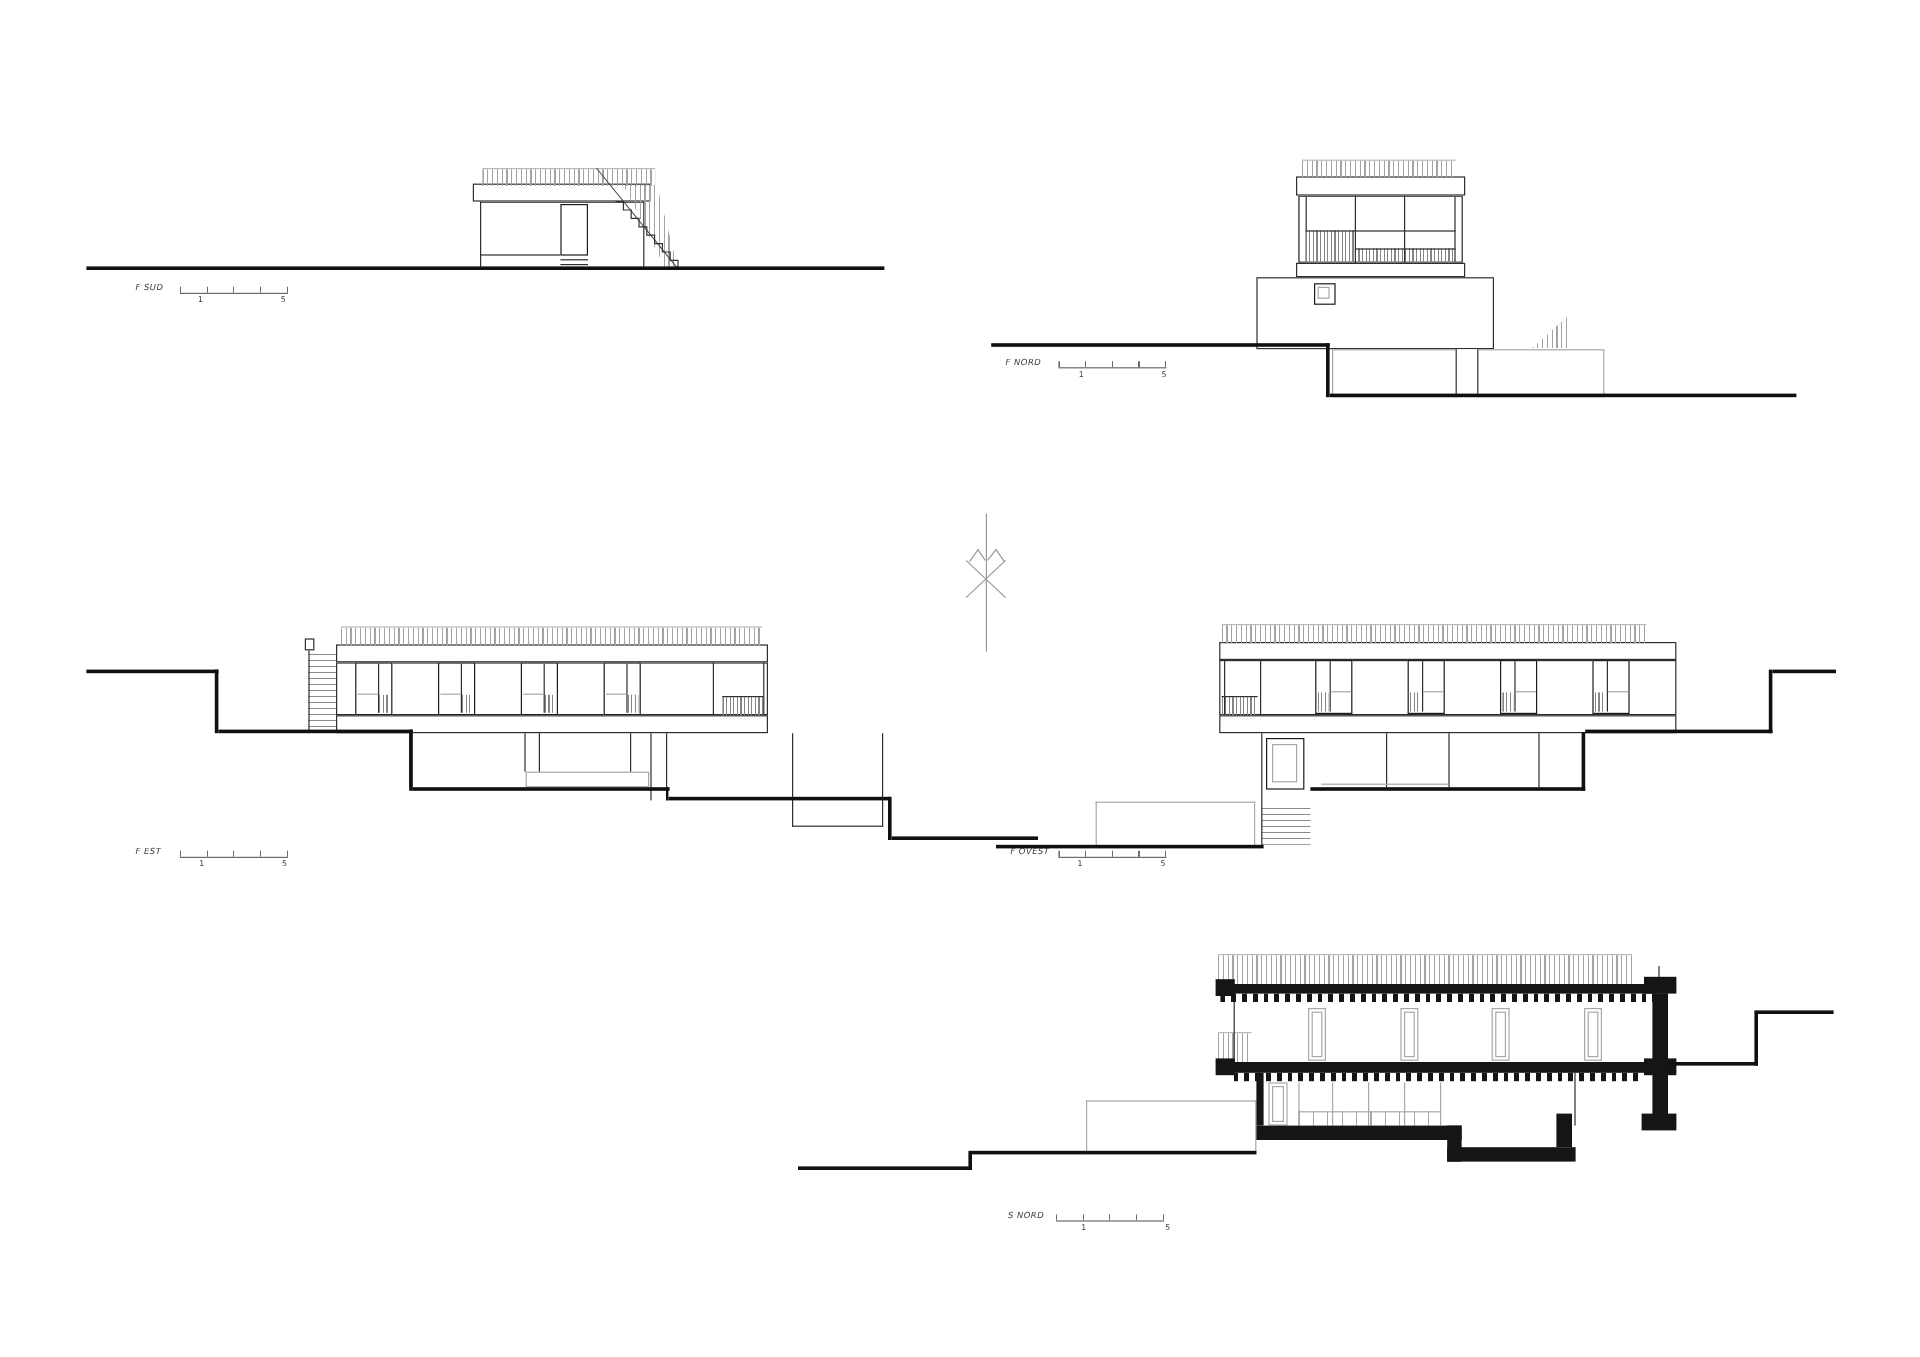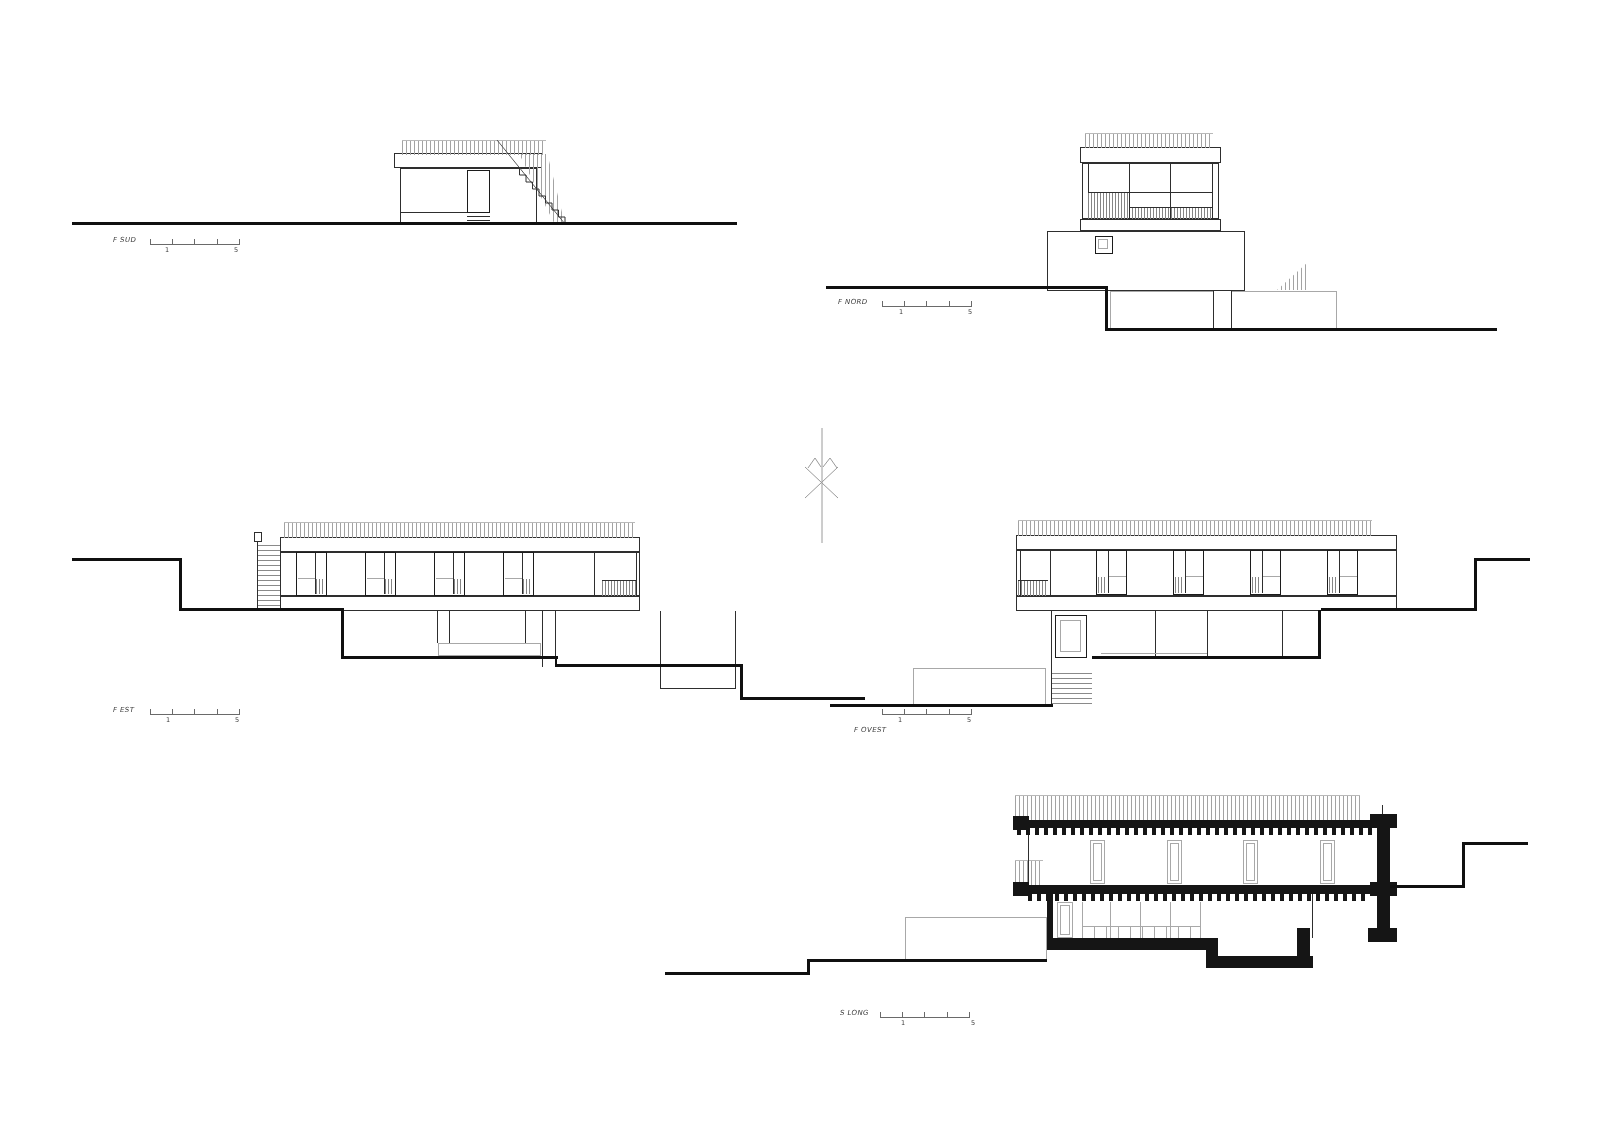--- a/index.html
+++ b/index.html
@@ -193,21 +193,21 @@
     <div class="bxg" style="left:123px;top:248px;width:133px;height:39px;border-bottom:none;"></div>
     <div class="hh" style="left:261px;top:252px;width:41px;height:32px;"></div>
     <div class="ln" style="left:261px;top:252px;width:1px;height:32px;"></div>
 
     <div class="thk" style="left:40px;top:284px;width:223px;height:3px;"></div>
     <div class="thk" style="left:302px;top:236px;width:229px;height:3px;"></div>
     <div class="thk" style="left:528px;top:190px;width:3px;height:49px;"></div>
     <div class="thk" style="left:531px;top:188px;width:156px;height:3px;"></div>
     <div class="thk" style="left:684px;top:138px;width:3px;height:53px;"></div>
     <div class="thk" style="left:687px;top:138px;width:53px;height:3px;"></div>
-    <div class="lbl" style="left:64px;top:286px;margin-top:20px;">F OVEST</div>
+    <div class="lbl" style="left:52px;top:286px;">F OVEST</div>
     <div class="sbar" style="left:92px;top:289px;"></div>
     <div class="num" style="left:108px;top:296px;">1</div>
     <div class="num" style="left:177px;top:296px;">5</div>
   </div>
 
   <div class="pn" id="p-slong" style="left:660px;top:788px;width:880px;height:240px;">
     <div class="hv rail-top" style="left:355px;top:7px;width:345px;height:25px;"></div>
     <div class="blk" style="left:355px;top:32px;width:375px;height:8px;"></div>
     <div class="blk" style="left:353px;top:28px;width:16px;height:14px;"></div>
     <div class="blk" style="left:710px;top:26px;width:27px;height:14px;"></div>
@@ -255,19 +255,19 @@
     <div class="ln" style="left:722px;top:17px;width:1px;height:15px;"></div>
 
     <div class="bxg" style="left:245px;top:129px;width:142px;height:45px;border-bottom:none;"></div>
 
     <div class="thk" style="left:5px;top:184px;width:145px;height:3px;"></div>
     <div class="thk" style="left:147px;top:171px;width:3px;height:16px;"></div>
     <div class="thk" style="left:150px;top:171px;width:237px;height:3px;"></div>
     <div class="thk" style="left:730px;top:97px;width:75px;height:3px;"></div>
     <div class="thk" style="left:802px;top:54px;width:3px;height:46px;"></div>
     <div class="thk" style="left:805px;top:54px;width:63px;height:3px;"></div>
-    <div class="lbl" style="left:180px;top:221px;">S LONG</div>
+    <div class="lbl" style="left:180px;top:221px;">S NORD</div>
     <div class="sbar" style="left:220px;top:224px;"></div>
     <div class="num" style="left:241px;top:231px;">1</div>
     <div class="num" style="left:311px;top:231px;">5</div>
   </div>
 
 </div>
 
 </body></html>

